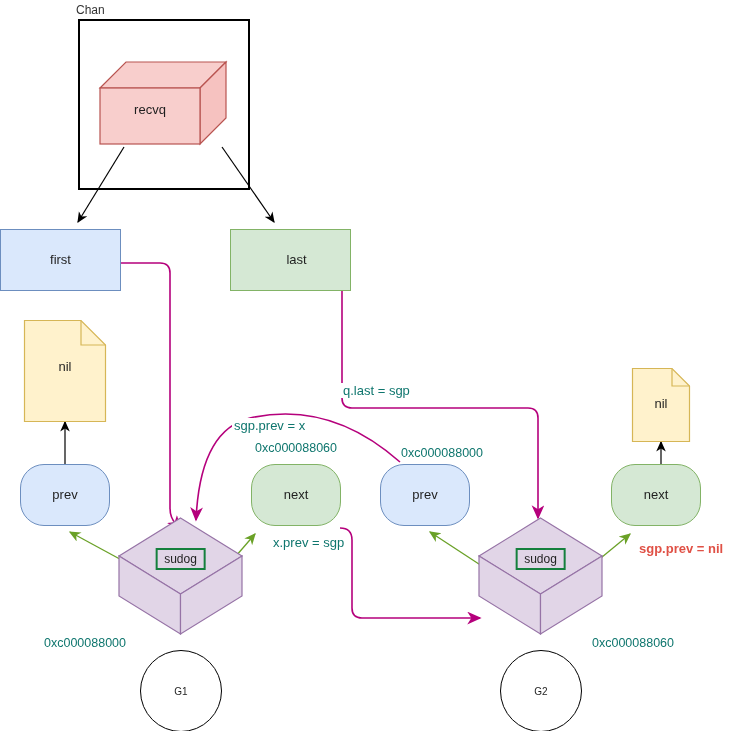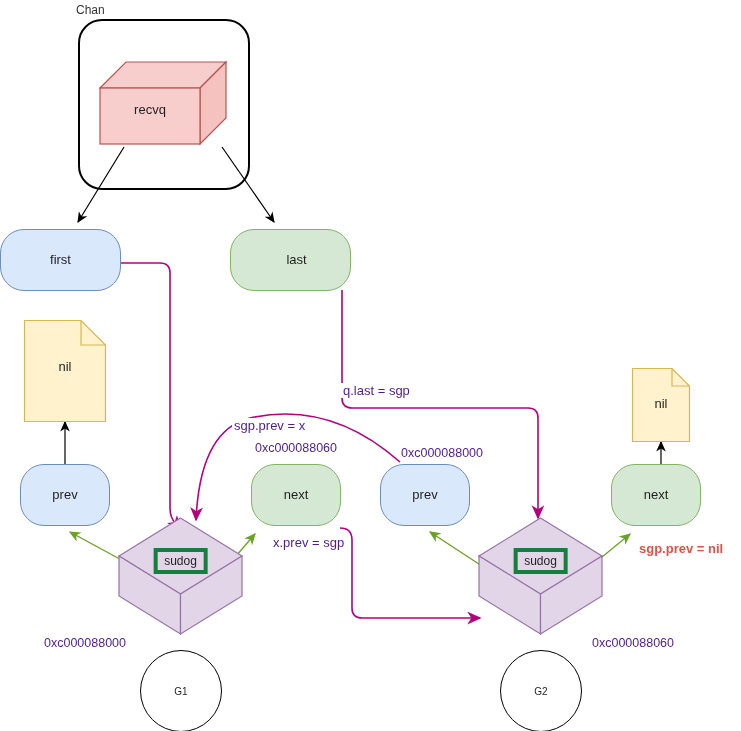--- a/index.html
+++ b/index.html
@@ -4,51 +4,51 @@
 <style>
   html,body{margin:0;padding:0;background:#ffffff;}
   body{
     width:741px;height:731px;
     font-family:"Liberation Sans","DejaVu Sans",sans-serif;
     position:relative;overflow:hidden;
     -webkit-font-smoothing:antialiased;
   }
   #stage{position:absolute;left:0;top:0;width:741px;height:731px;}
   svg#wires{position:absolute;left:0;top:0;width:741px;height:731px;}
-  .node{position:absolute;box-sizing:border-box;display:flex;align-items:center;justify-content:center;border-radius:24px;}
+  .node{position:absolute;box-sizing:border-box;display:flex;align-items:center;justify-content:center;}
   .node span{font-size:13px;color:#1f1f1f;line-height:1.1;}
   .chan-frame{background:transparent;border:2px solid #000;}
   .chan-label{position:absolute;font-size:12px;color:#333;}
 
   .blue{background:#dae8fc;border:1px solid #6c8ebf;}
   .green{background:#d5e8d4;border:1px solid #82b366;}
   .rounded{border-radius:24px;}
 
   
   .note{position:absolute;}
   .note svg{position:absolute;left:0;top:0;overflow:visible;}
   .note span{position:absolute;left:0;right:0;top:38%;text-align:center;font-size:13px;color:#1f1f1f;}
 
   
   .cube{position:absolute;}
   .cube svg{position:absolute;left:0;top:0;overflow:visible;}
   .cube .tag{
     position:absolute;left:50%;transform:translateX(-50%);
     top:30px;
-    border:4px solid #15803d;background:#e1d5e7;
+    border:2px solid #15803d;background:#e1d5e7;
     padding:2px 7px;font-size:12px;color:#1f1f1f;white-space:nowrap;
   }
 
   
   .circ{position:absolute;border:1px solid #000;border-radius:50%;background:#fff;
         display:flex;align-items:center;justify-content:center;}
   .circ span{font-size:10px;color:#1f1f1f;}
 
   
-  .lbl{position:absolute;font-size:13px;color:#4c1d95;white-space:nowrap;}
+  .lbl{position:absolute;font-size:13px;color:#0f766e;white-space:nowrap;}
   .lbl.red{color:#e05146;font-weight:bold;}
   .lbl.addr{font-size:12.5px;}
   .lbl.onwhite{background:#fff;padding:0 2px;}
 </style>
 </head>
 <body>
 
 <div id="stage">
 
   <svg id="wires" viewBox="0 0 741 731">

